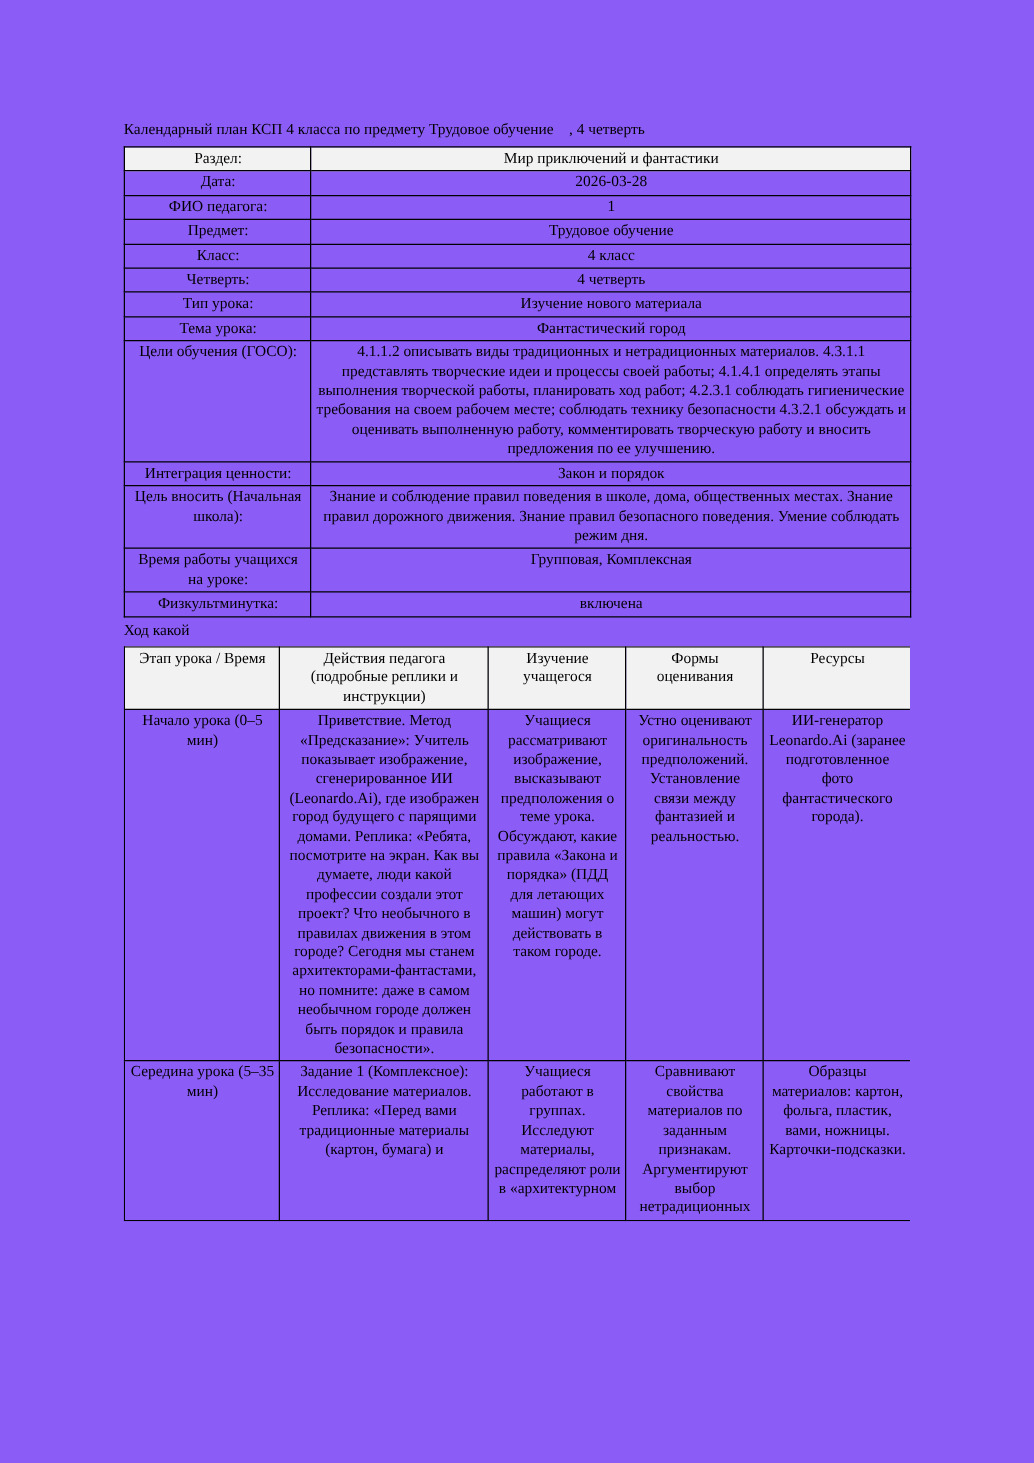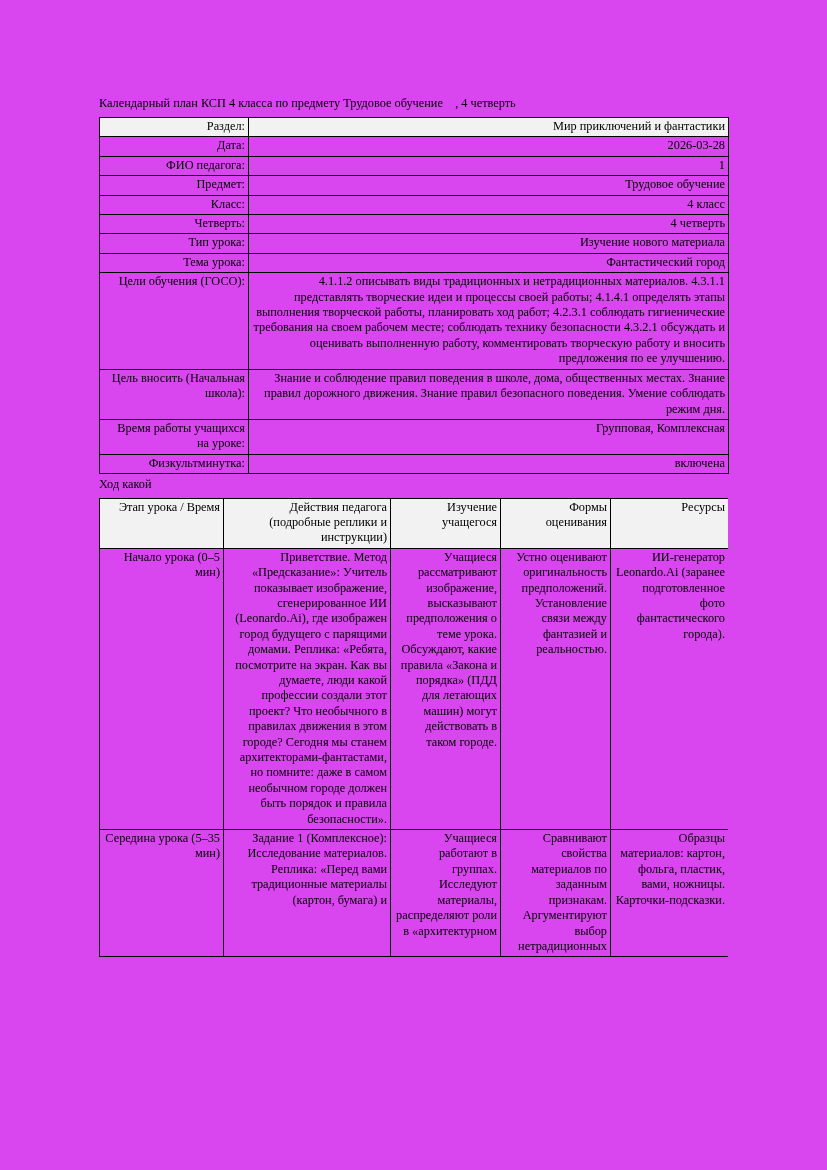--- a/index.html
+++ b/index.html
@@ -13,21 +13,21 @@
     position: relative;
     overflow: hidden;
     font-family: "Liberation Serif", "DejaVu Serif", serif;
     color: #000000;
   }
   .page {
     position: absolute;
     left: 0; top: 0;
     width: 827px;
     height: 1170px;
-    background: #d946ef;
+    background: #8b5cf6;
   }
   .content {
     position: absolute;
     left: 99px;
     top: 96px;
     width: 629px;
   }
   .doc-title {
     font-size: 12.3px;
     line-height: 15px;
@@ -40,21 +40,21 @@
     table-layout: fixed;
   }
   table.doc-table td,
   table.doc-table th {
     border: 1px solid #000000;
     padding: 1px 3px 2px 4px;
     font-size: 12.3px;
     line-height: 15.4px;
     vertical-align: top;
     font-weight: normal;
-    text-align: right;
+    text-align: center;
     word-wrap: break-word;
     overflow-wrap: break-word;
     hyphens: none;
   }
   
   .info-table col.c1 { width: 149px; }
   .info-table col.c2 { width: 480px; }
   .info-table tr.shaded td { background: #f2f2f2; }
 
   .section-label {
@@ -123,20 +123,24 @@
           </tr>
           <tr>
             <td>Тема урока:</td>
             <td>Фантастический город</td>
           </tr>
           <tr>
             <td>Цели обучения (ГОСО):</td>
             <td>4.1.1.2 описывать виды традиционных и нетрадиционных материалов. 4.3.1.1 представлять творческие идеи и процессы своей работы; 4.1.4.1 определять этапы выполнения творческой работы, планировать ход работ; 4.2.3.1 соблюдать гигиенические требования на своем рабочем месте; соблюдать технику безопасности 4.3.2.1 обсуждать и оценивать выполненную работу, комментировать творческую работу и вносить предложения по ее улучшению.</td>
           </tr>
           <tr>
+            <td>Интеграция ценности:</td>
+            <td>Закон и порядок</td>
+          </tr>
+          <tr>
             <td>Цель вносить (Начальная школа):</td>
             <td>Знание и соблюдение правил поведения в школе, дома, общественных местах. Знание правил дорожного движения. Знание правил безопасного поведения. Умение соблюдать режим дня.</td>
           </tr>
           <tr>
             <td>Время работы учащихся на уроке:</td>
             <td>Групповая, Комплексная</td>
           </tr>
           <tr>
             <td>Физкультминутка:</td>
             <td>включена</td>

